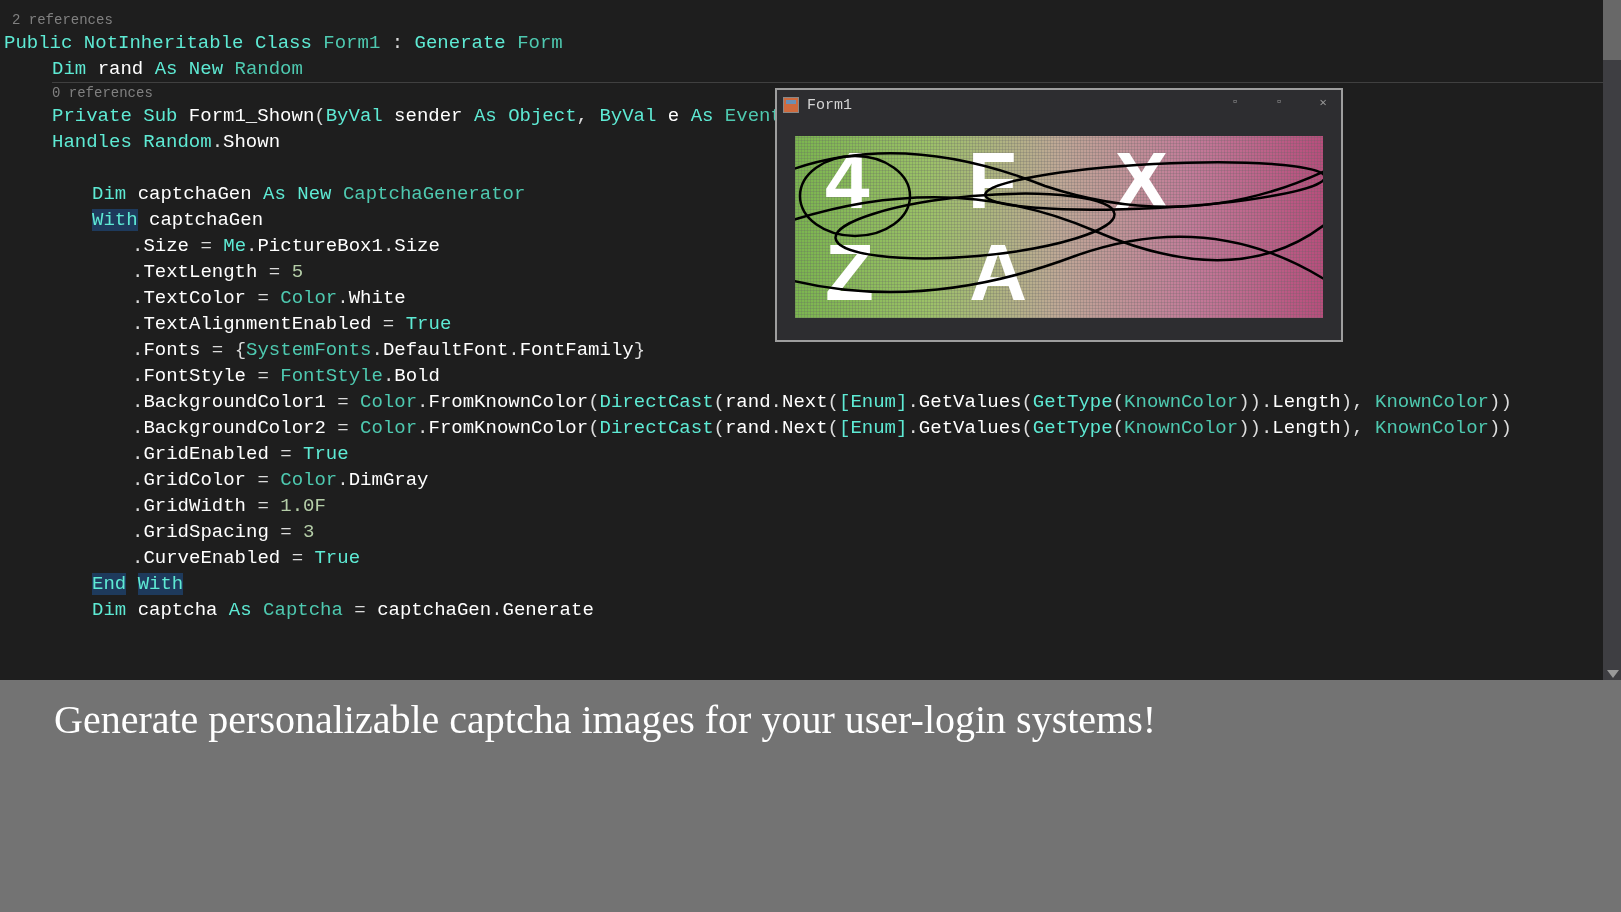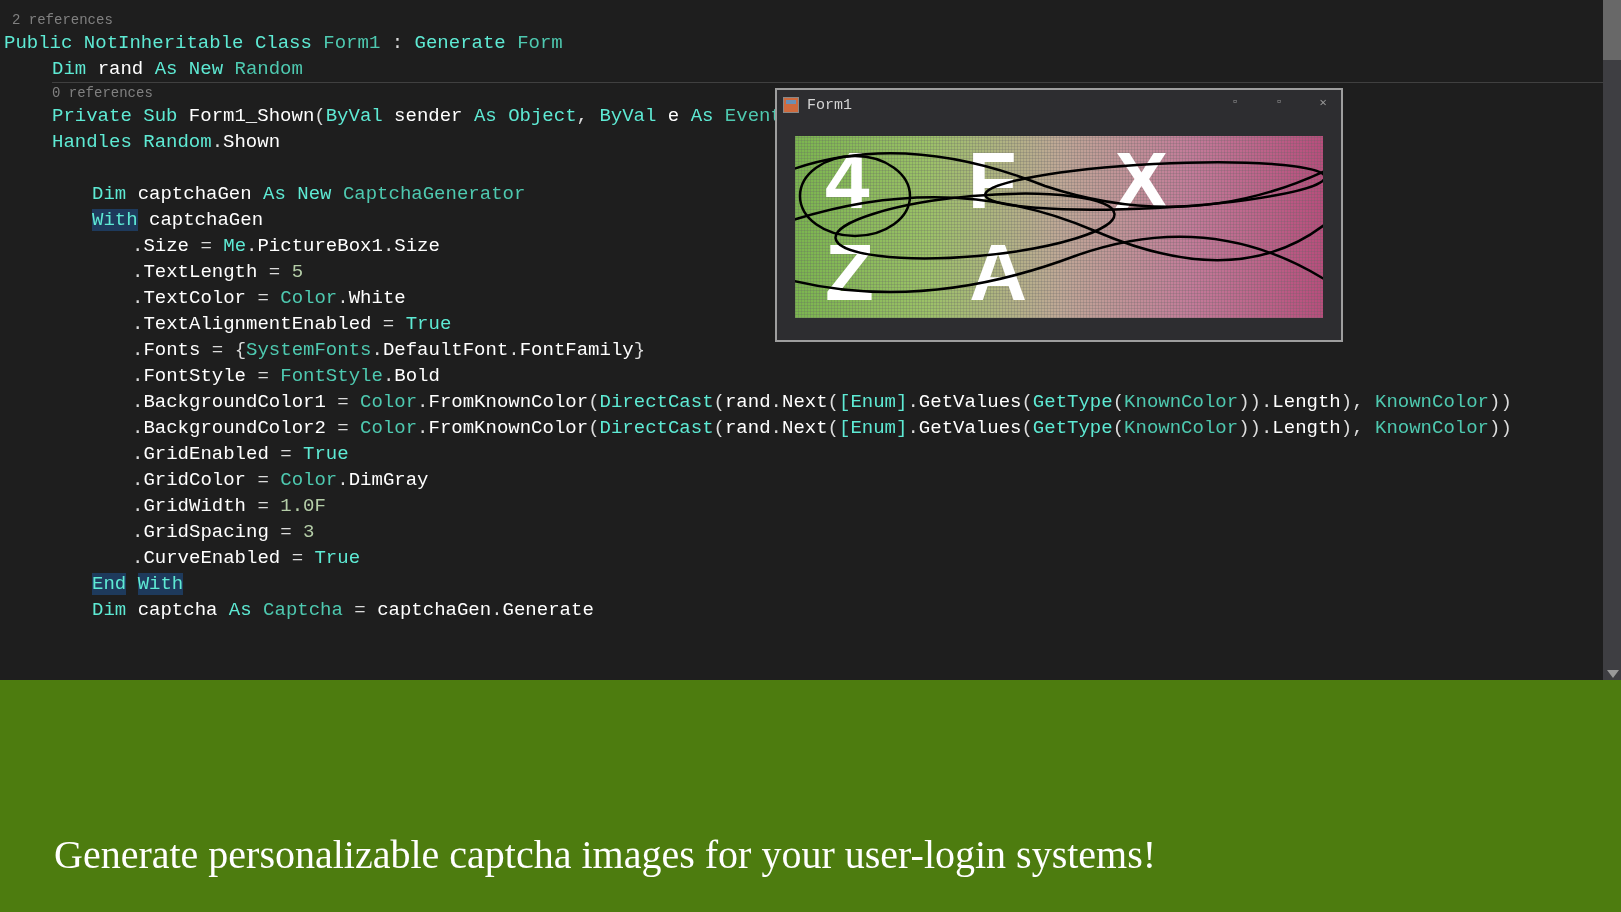--- a/index.html
+++ b/index.html
@@ -182,24 +182,24 @@
       position: absolute;
       inset: 0;
     }
     
     .caption-bar {
       position: absolute;
       top: 680px;
       left: 0;
       right: 0;
       height: 232px;
-      background: #4d7c0f;
-      display: flex;
-      align-items: flex-end;
-      padding: 34px 54px;
+      background: #737373;
+      display: flex;
+      align-items: flex-start;
+      padding: 16px 54px;
     }
     .caption-text {
       color: #fff;
       font-family: Georgia, 'Times New Roman', serif;
       font-size: 40px;
     }
   </style>
 </head>
 <body>
 

